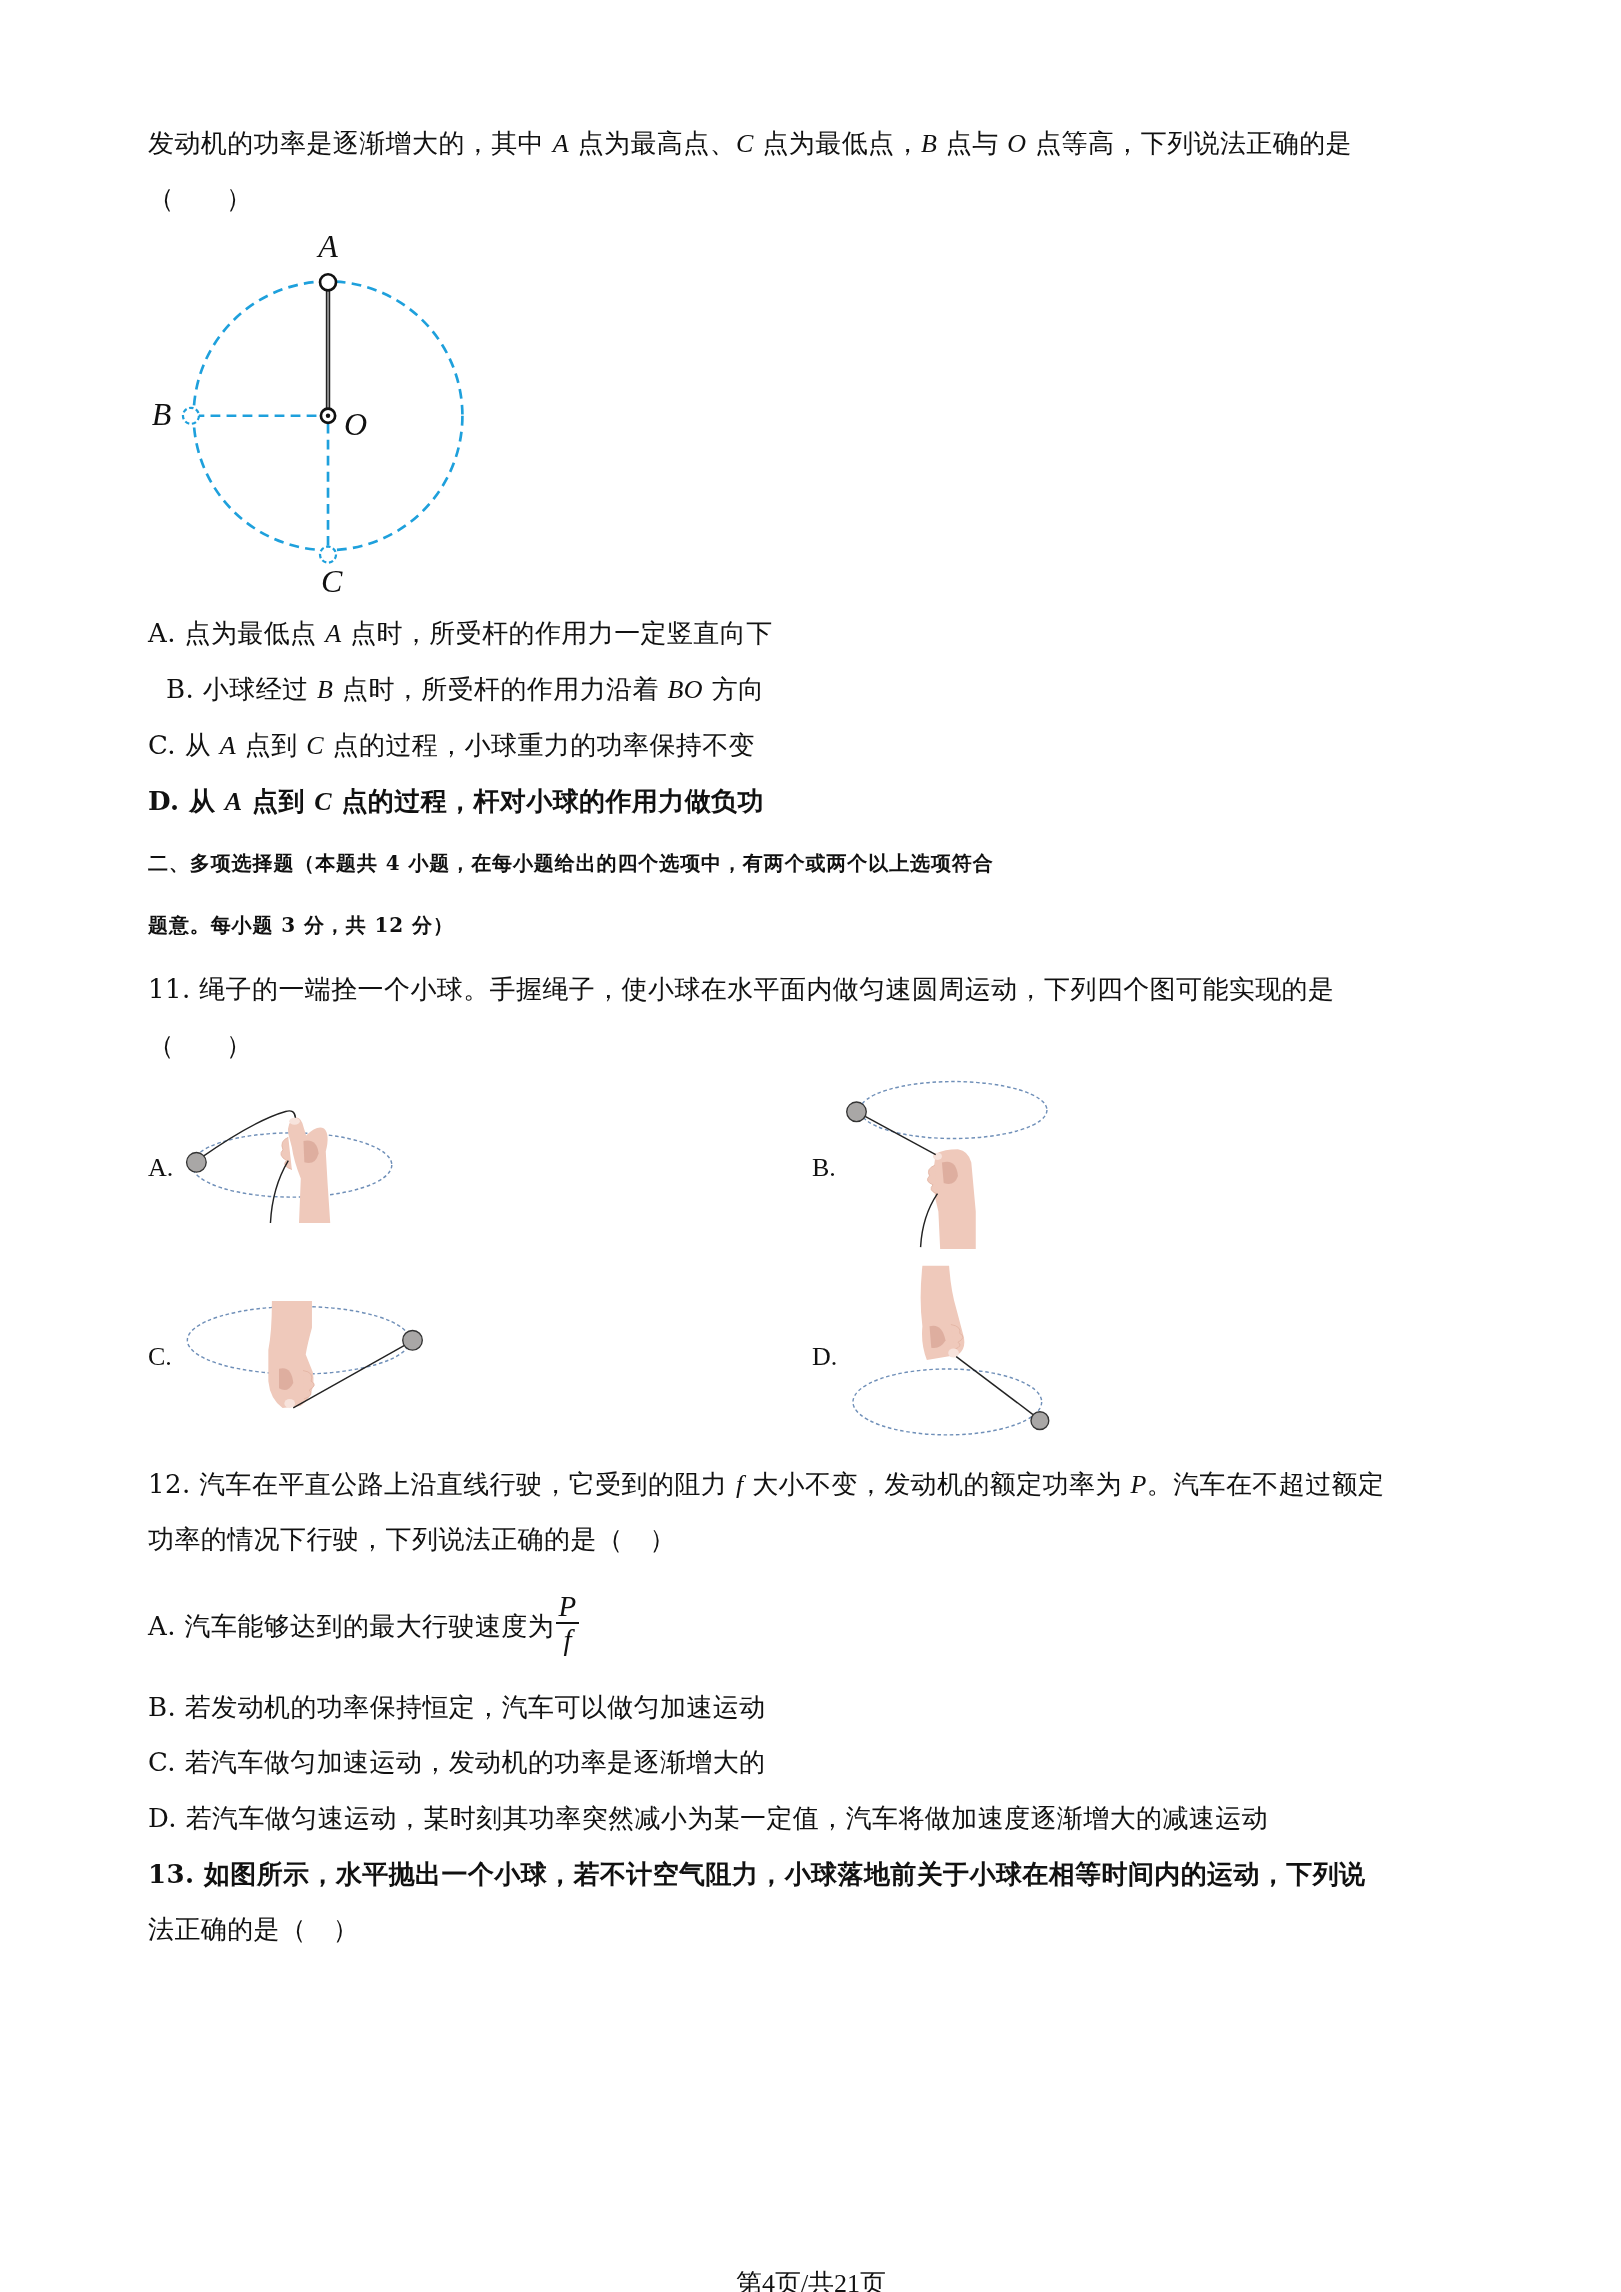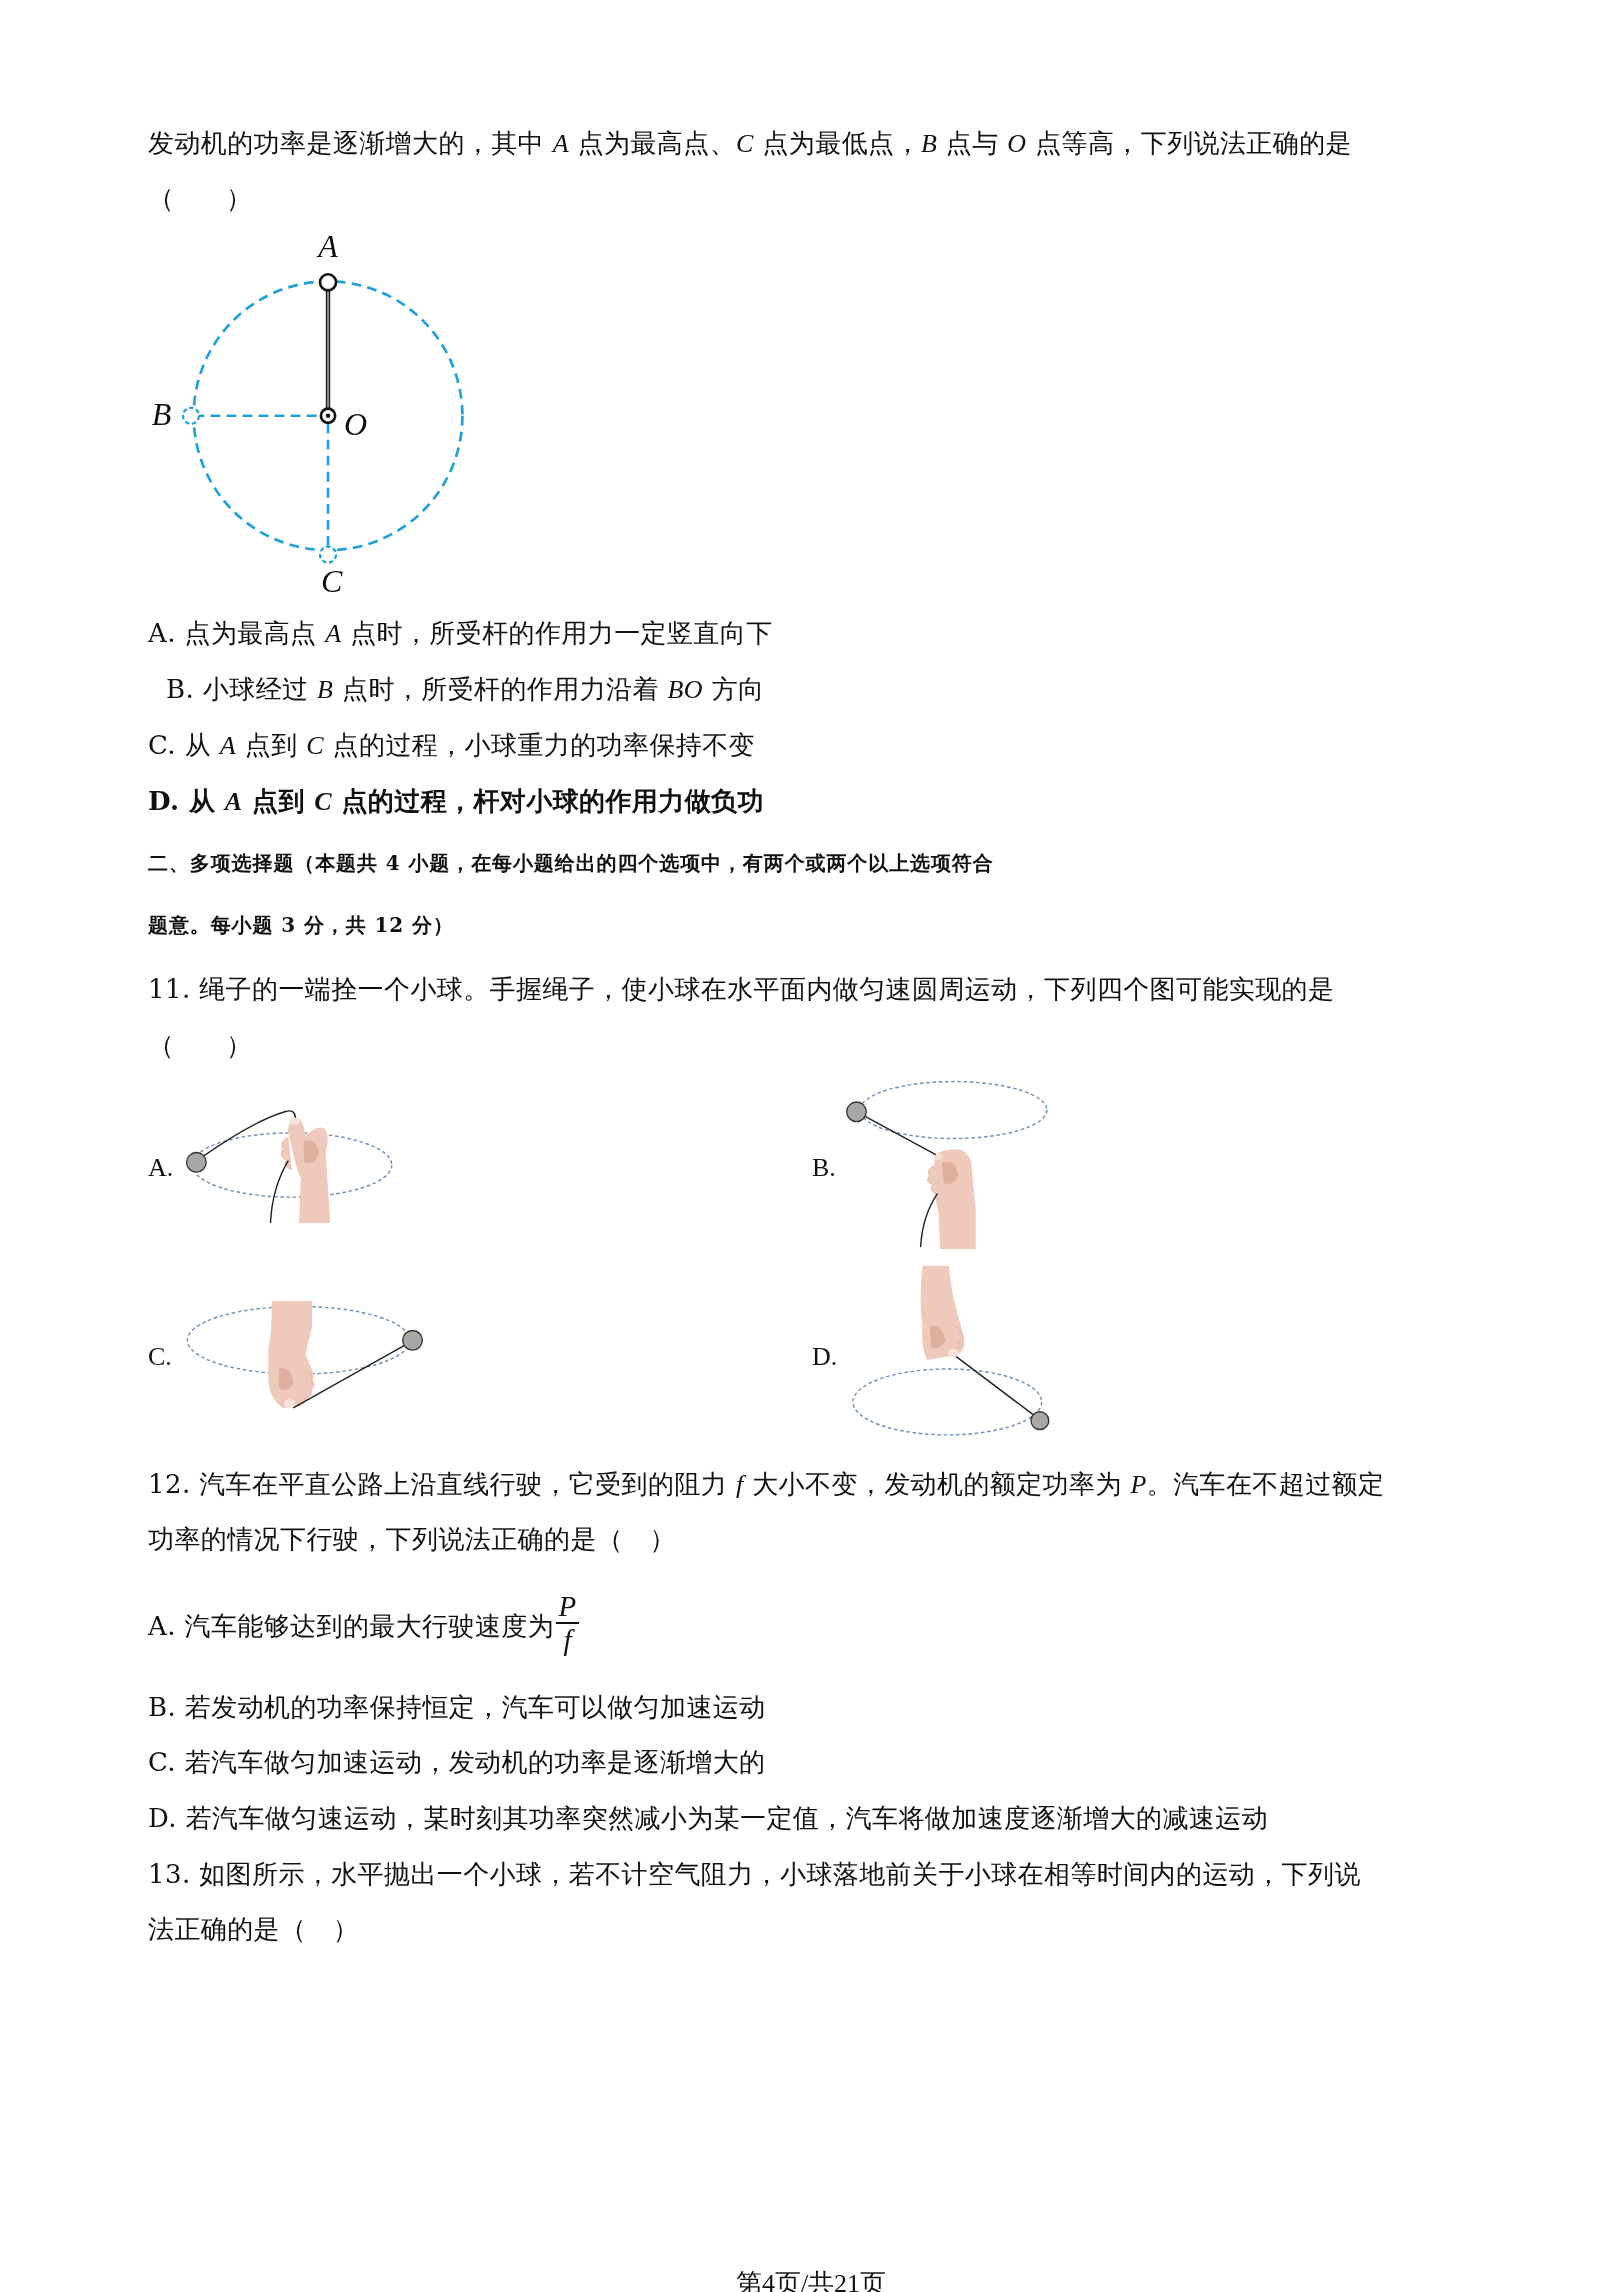--- a/index.html
+++ b/index.html
@@ -51,21 +51,21 @@
   <circle cx="218" cy="62" r="9" fill="#fff" stroke="#111" stroke-width="3"></circle>
   <circle cx="218" cy="212" r="8" fill="#fff" stroke="#111" stroke-width="3"></circle>
   <circle cx="218" cy="212" r="2.5" fill="#111"></circle>
   <text x="207" y="34" font-family="Liberation Serif, serif" font-style="italic" font-size="36" fill="#111">A</text>
   <text x="20" y="222" font-family="Liberation Serif, serif" font-style="italic" font-size="36" fill="#111">B</text>
   <text x="236" y="234" font-family="Liberation Serif, serif" font-style="italic" font-size="36" fill="#111">O</text>
   <text x="210" y="410" font-family="Liberation Serif, serif" font-style="italic" font-size="36" fill="#111">C</text>
 </svg>
 
 <div class="line" style="top:615px;">
-  <span>A. 点为最高点 </span><span class="it">A</span><span> 点时，所受杆的作用力一定竖直向下</span>
+  <span>A. 点为最低点 </span><span class="it">A</span><span> 点时，所受杆的作用力一定竖直向下</span>
 </div>
 <div class="line" style="top:671px;margin-left:18px;">
   <span>B. 小球经过 </span><span class="it">B</span><span> 点时，所受杆的作用力沿着 </span><span class="it">BO</span><span> 方向</span>
 </div>
 <div class="line" style="top:727px;">
   <span>C. 从 </span><span class="it">A</span><span> 点到 </span><span class="it">C</span><span> 点的过程，小球重力的功率保持不变</span>
 </div>
 <div class="line" style="top:783px;font-weight:bold;">
   <span>D. 从 </span><span class="it">A</span><span> 点到 </span><span class="it">C</span><span> 点的过程，杆对小球的作用力做负功</span>
 </div>
@@ -135,17 +135,17 @@
 </div>
 <div class="line" style="top:1521px;">功率的情况下行驶，下列说法正确的是（　）</div>
 
 <div class="line" style="top:1591px; line-height:71px;">
   <span>A. 汽车能够达到的最大行驶速度为</span><span class="frac"><span class="num">P</span><span class="den">f</span></span>
 </div>
 <div class="line" style="top:1689px;">B. 若发动机的功率保持恒定，汽车可以做匀加速运动</div>
 <div class="line" style="top:1744px;">C. 若汽车做匀加速运动，发动机的功率是逐渐增大的</div>
 <div class="line" style="top:1800px;">D. 若汽车做匀速运动，某时刻其功率突然减小为某一定值，汽车将做加速度逐渐增大的减速运动</div>
 
-<div class="line" style="top:1856px;">13. 如图所示，水平抛出一个小球，若不计空气阻力，小球落地前关于小球在相等时间内的运动，下列说</div>
+<div class="line" style="top:1856px;font-weight:bold;">13. 如图所示，水平抛出一个小球，若不计空气阻力，小球落地前关于小球在相等时间内的运动，下列说</div>
 <div class="line" style="top:1911px;">法正确的是（　）</div>
 
 <div class="footer">第4页/共21页</div>
 
 
 </body></html>

